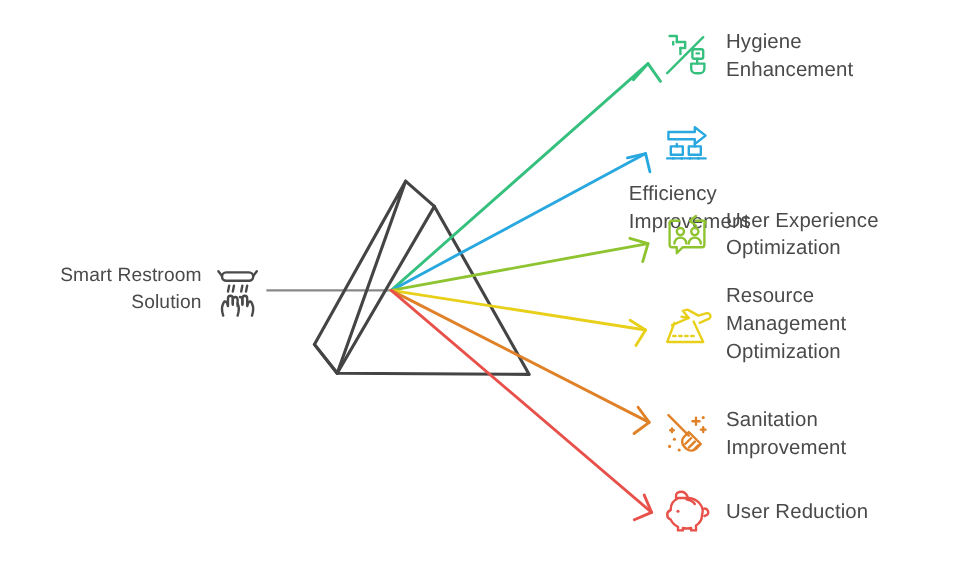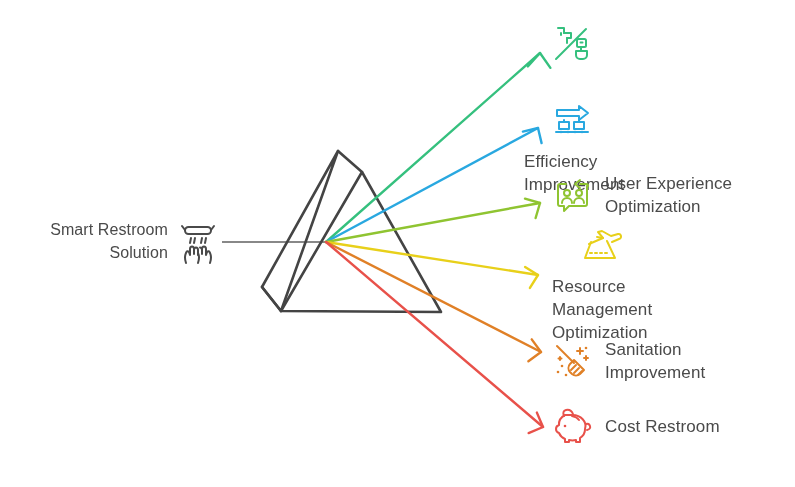--- a/index.html
+++ b/index.html
@@ -58,21 +58,21 @@
   .outcome-label {
     font-size: 17px;
     line-height: 23px;
     color: #4a4a4a;
     white-space: pre-line;
     letter-spacing: 0.1px;
   }
   .o0 { left: 552px; top: 23px; }
   .o1 { left: 524px; top: 97px; flex-direction: column; }
   .o2 { left: 552px; top: 172px; justify-content: center; }
-  .o3 { left: 552px; top: 222px; flex-direction: column; }
+  .o3 { left: 552px; top: 235px; }
   .o4 { left: 552px; top: 338px; }
   .o5 { left: 552px; top: 405px; }
 </style>
 </head>
 <body>
 
 <div id="diagram-root">
 
   <svg id="prism-svg" viewBox="0 0 795 487">
 
@@ -150,20 +150,22 @@
         <path d="M6 5 h6 v5"></path>
         <path d="M12 10 h7 v5 h-4"></path>
         <path d="M15 15 v5"></path>
         <path d="M9 10 v2"></path>
         <rect x="25" y="16" width="9" height="8" rx="1.5"></rect>
         <path d="M29 24 v4"></path>
         <path d="M24 28 h11 v4 a4 4 0 0 1 -4 4 h-3 a4 4 0 0 1 -4 -4 z"></path>
         <path d="M28.5 19.5 h2"></path>
       </svg>
     </div>
+    <div class="outcome-label">Hygiene
+Enhancement</div>
   </div>
 
   <div class="outcome o1">
     <div class="outcome-icon">
       <svg viewBox="0 0 42 42" fill="none" stroke="#29a8e0" stroke-width="2" stroke-linecap="round" stroke-linejoin="round">
         <path d="M4 13 h22 v-4 l9 7 -9 7 v-4 H4 z"></path>
         <rect x="6" y="25" width="10" height="7"></rect>
         <rect x="21" y="25" width="10" height="7"></rect>
         <path d="M11 25 v-2"></path>
         <path d="M26 25 v-2"></path>
@@ -236,16 +238,16 @@
   <div class="outcome o5">
     <div class="outcome-icon">
       <svg viewBox="0 0 42 42" fill="none" stroke="#e8514a" stroke-width="2" stroke-linecap="round" stroke-linejoin="round">
         <path d="M12 11 q-2 -5 2 -6 q5 -1 7 4"></path>
         <path d="M13 10 a13 11 0 0 0 -6 10 q-3 1 -3 4 t3 4 a13 11 0 0 0 6 6 v3 h4 v-2 a16 16 0 0 0 7 0 v2 h4 v-4 a13 11 0 0 0 5 -9 a13 11 0 0 0 -13 -14 q-4 0 -7 0 z"></path>
         <path d="M34 19 q3 -1 4 2 q1 3 -3 4"></path>
         <circle cx="13" cy="21" r="1.3" fill="#e8514a" stroke="none"></circle>
         <path d="M20 11 q5 1 7 4"></path>
       </svg>
     </div>
-    <div class="outcome-label">Cost Restroom</div>
+    <div class="outcome-label">User Reduction</div>
   </div>
 
 </div>
 
 </body></html>

